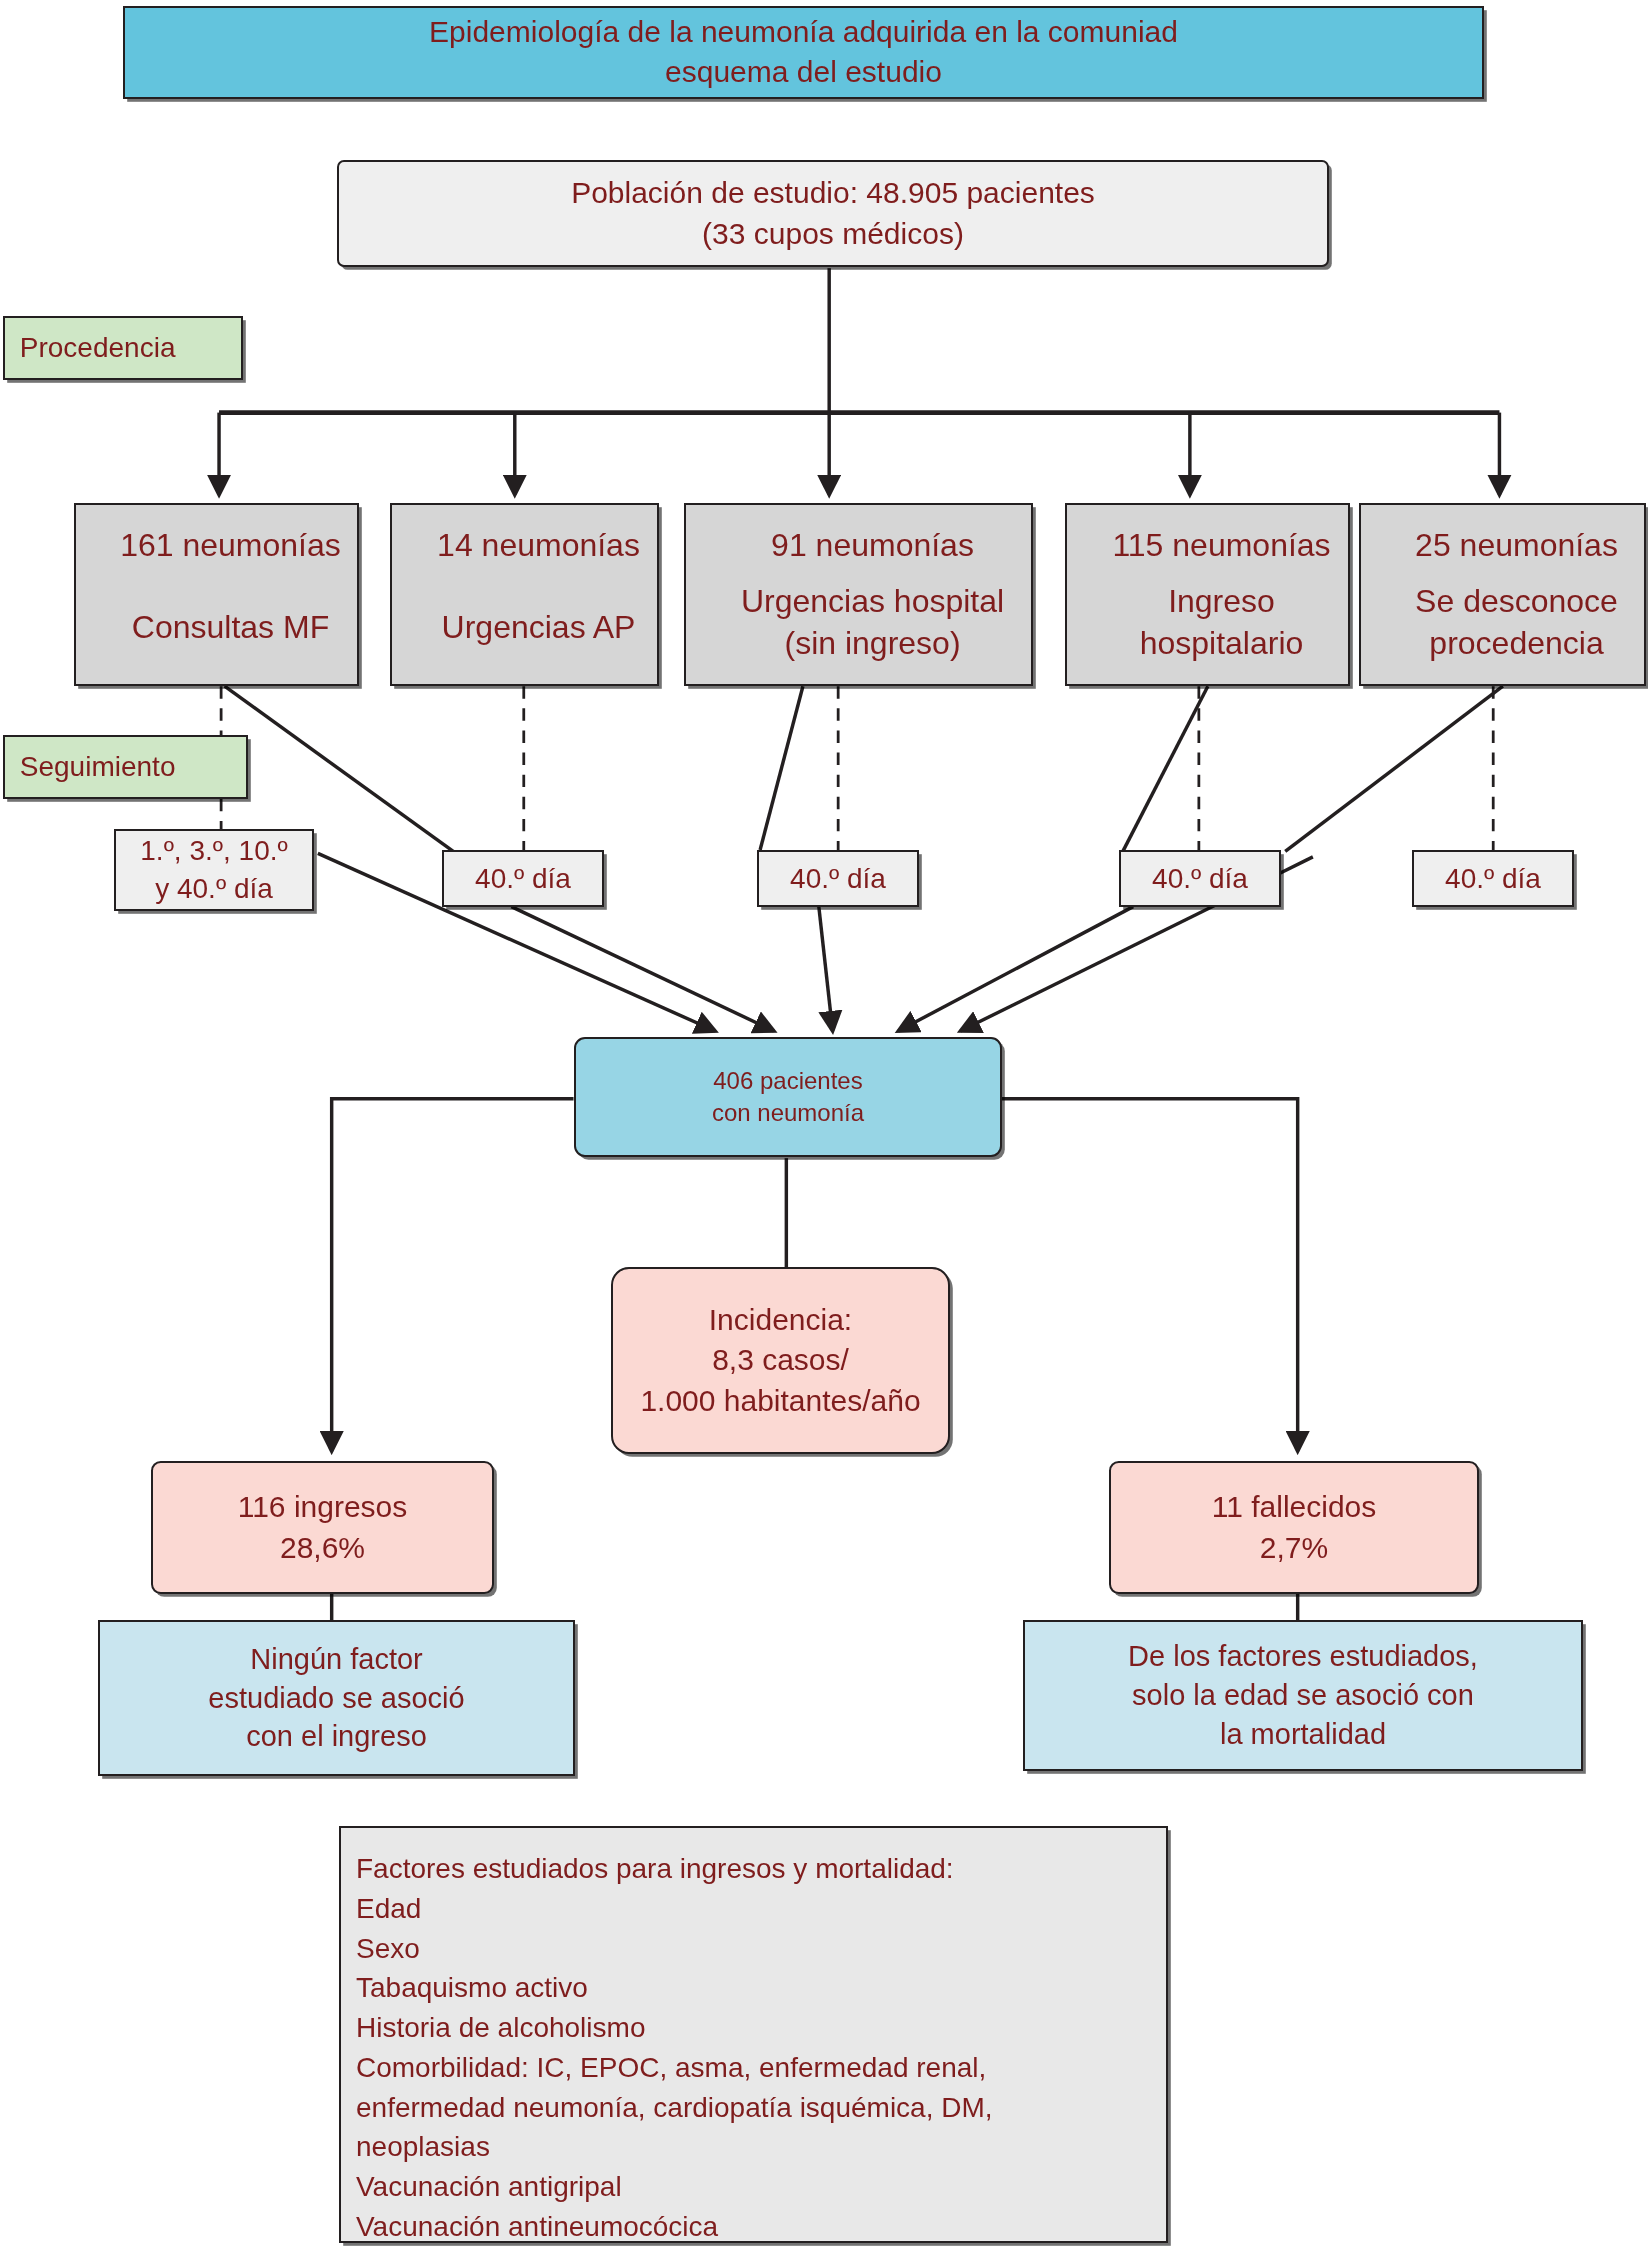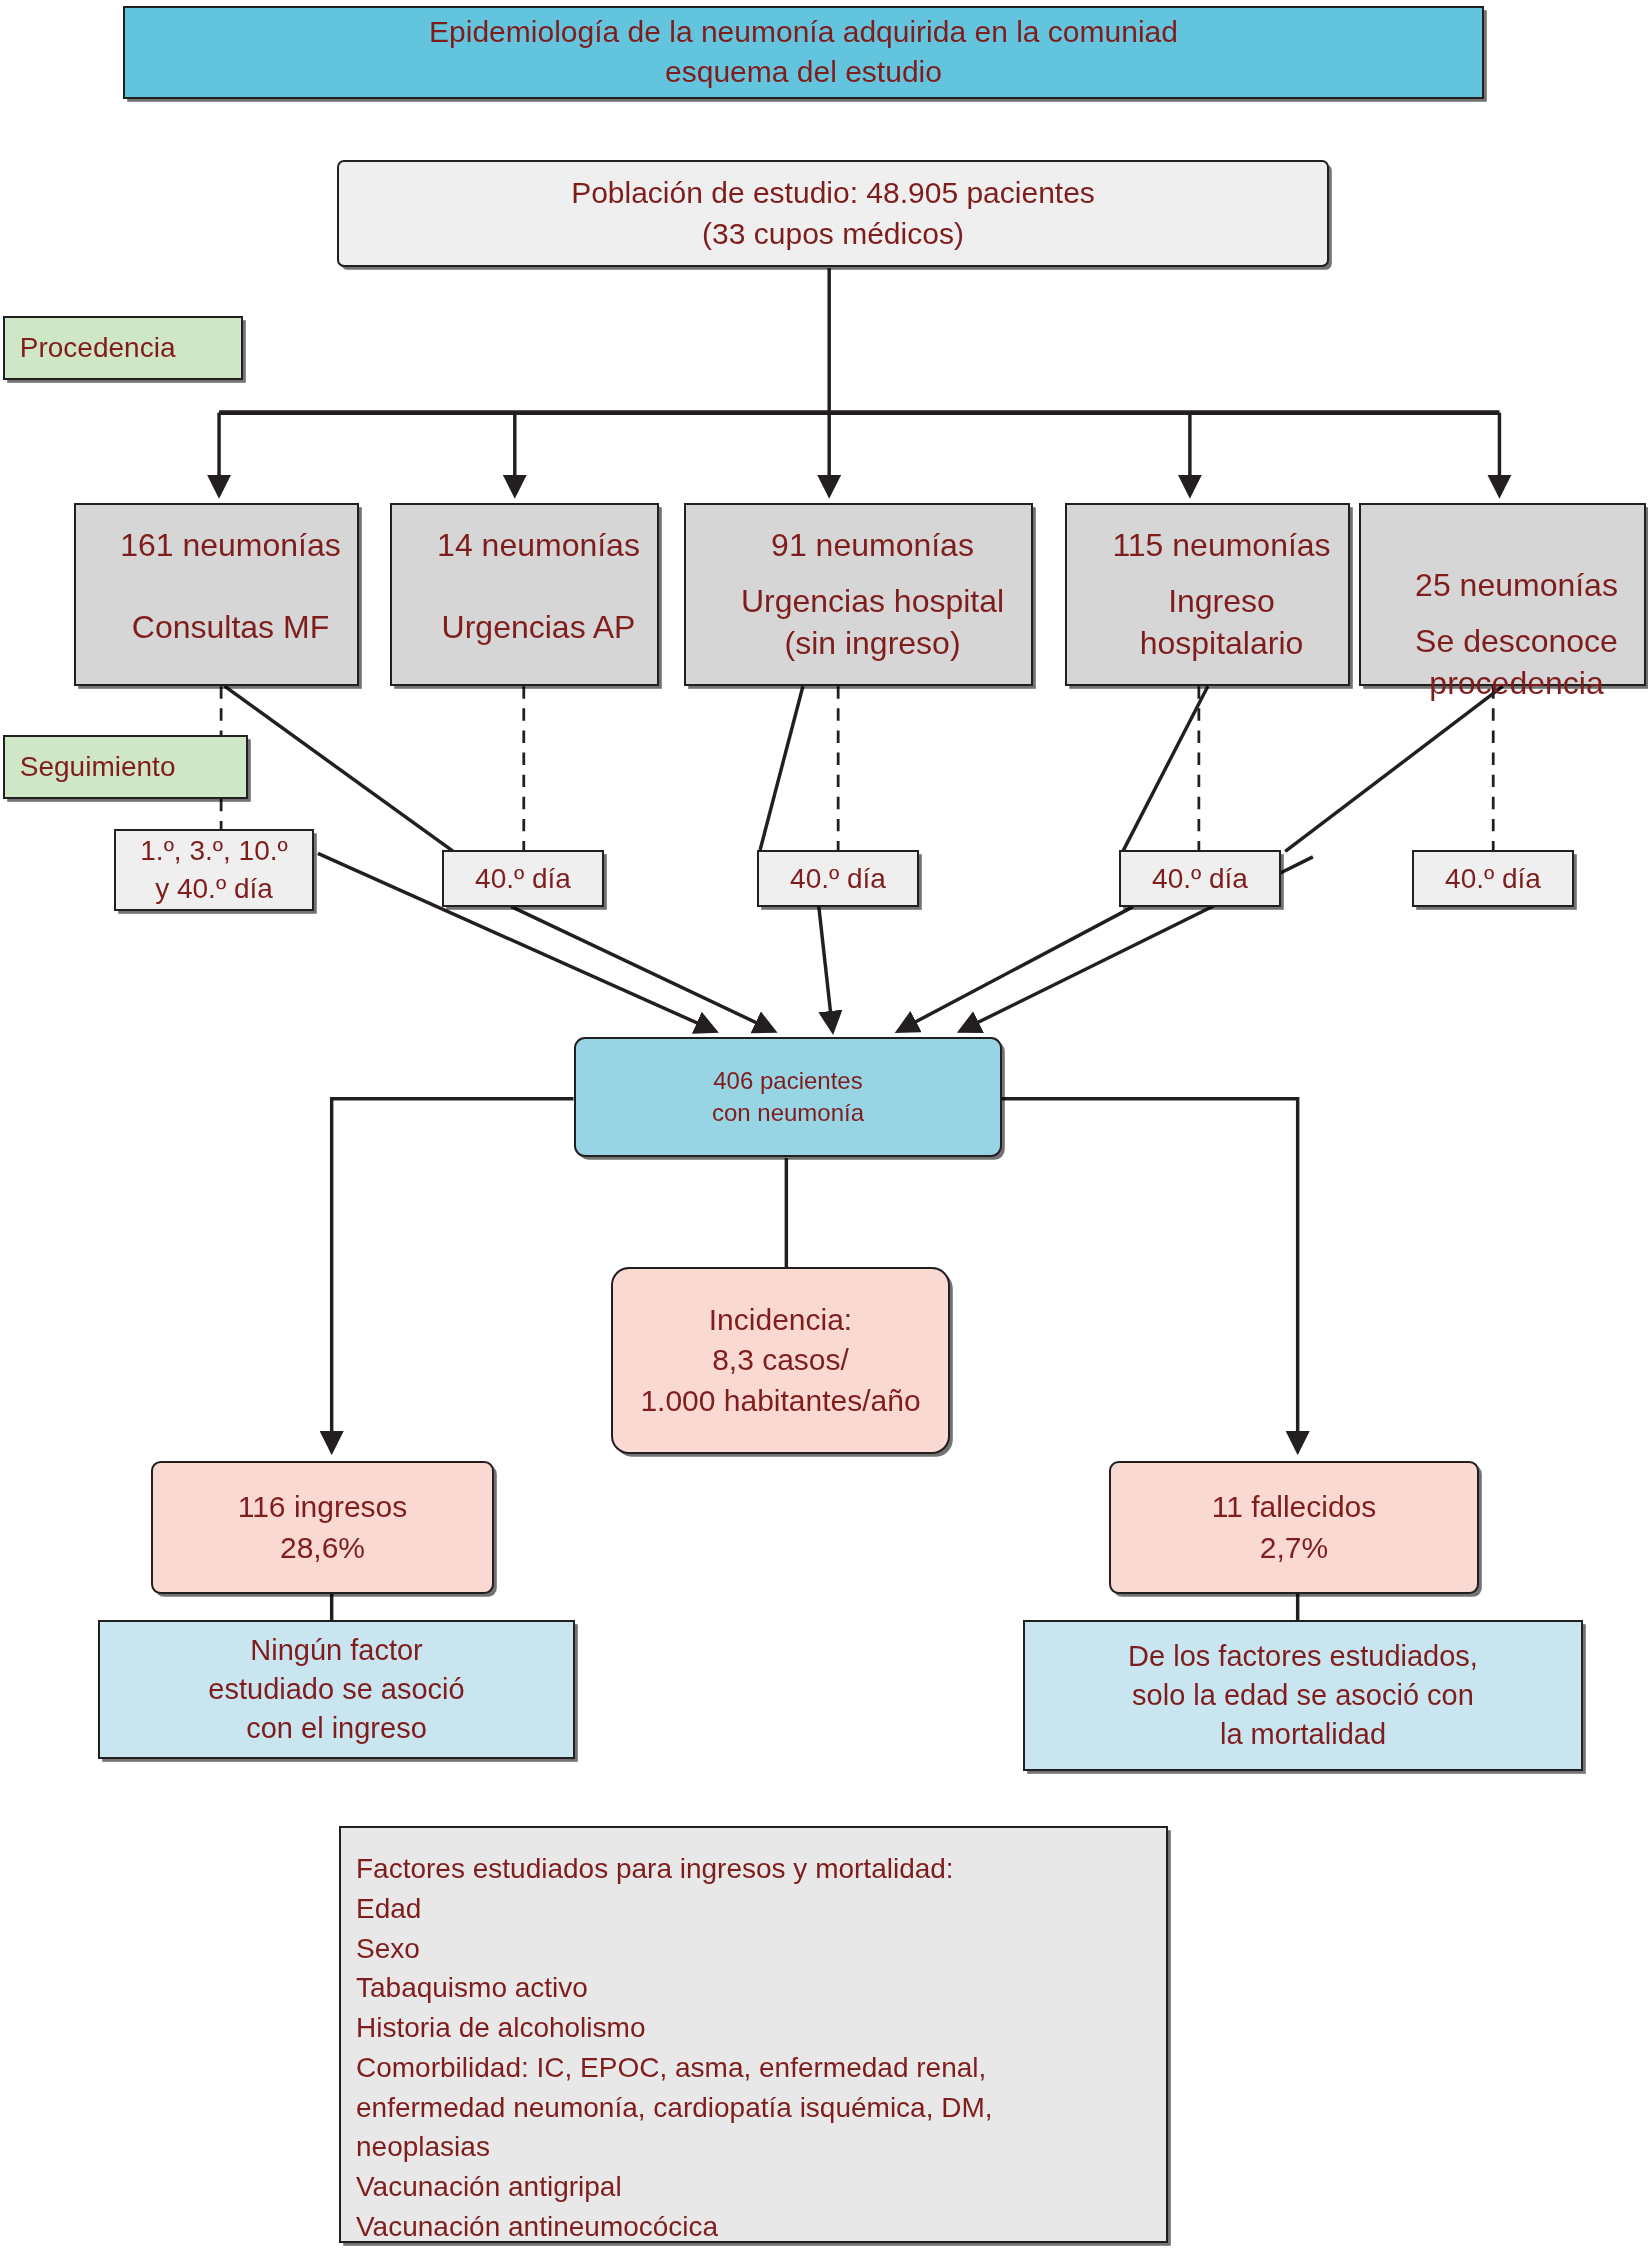--- a/index.html
+++ b/index.html
@@ -75,21 +75,21 @@
     padding-left: 35px;
   }
   .source-box .count { margin-bottom: 39px; }
   #src-1 { left: 74px;  top: 503px; width: 285px; height: 183px; }
   #src-2 { left: 390px;  top: 503px; width: 269px; height: 183px; }
   #src-3 { left: 684px;  top: 503px; width: 349px; height: 183px; }
   #src-3 .count { margin-bottom: 12.4px; }
   #src-4 { left: 1065px; top: 503px; width: 285px; height: 183px; }
   #src-4 .count { margin-bottom: 12.4px; }
   #src-5 { left: 1359px; top: 503px; width: 287px; height: 183px; }
-  #src-5 .count { margin-bottom: 12.4px; margin-top: 40px; }
+  #src-5 .count { margin-bottom: 12.4px; }
 
   
   .followup-box {
     background: #efefef;
     font-size: 28px;
     border-width: 2.1px;
   }
   #fu-0 { left: 114px;  top: 829px; width: 200px; height: 82px; }
   #fu-1 { left: 442px;  top: 850px; width: 162px; height: 57px; }
   #fu-2 { left: 757px; top: 850px; width: 162px; height: 57px; }
@@ -120,21 +120,21 @@
   }
   #admissions-box { left: 151px;  top: 1461px; width: 343px; height: 133px; }
   #deaths-box     { left: 1109px; top: 1461px; width: 370px; height: 133px; }
 
   
   .conclusion-box {
     background: #c9e5ef;
     font-size: 29px;
     border-width: 2.1px;
   }
-  #conclusion-admissions { left: 98px;  top: 1620px; width: 477px; height: 139px; }
+  #conclusion-admissions { left: 98px;  top: 1620px; width: 477px; height: 156px; }
   #conclusion-mortality  { left: 1023px; top: 1620px; width: 560px; height: 151px; }
 
   
   #factors-box {
     left: 339px; top: 1826px; width: 829px; height: 417px;
     background: #e8e8e8;
     border-width: 2.1px;
     display: block;
     text-align: left;
     padding: 21px 12.4px 12.4px 15px;

